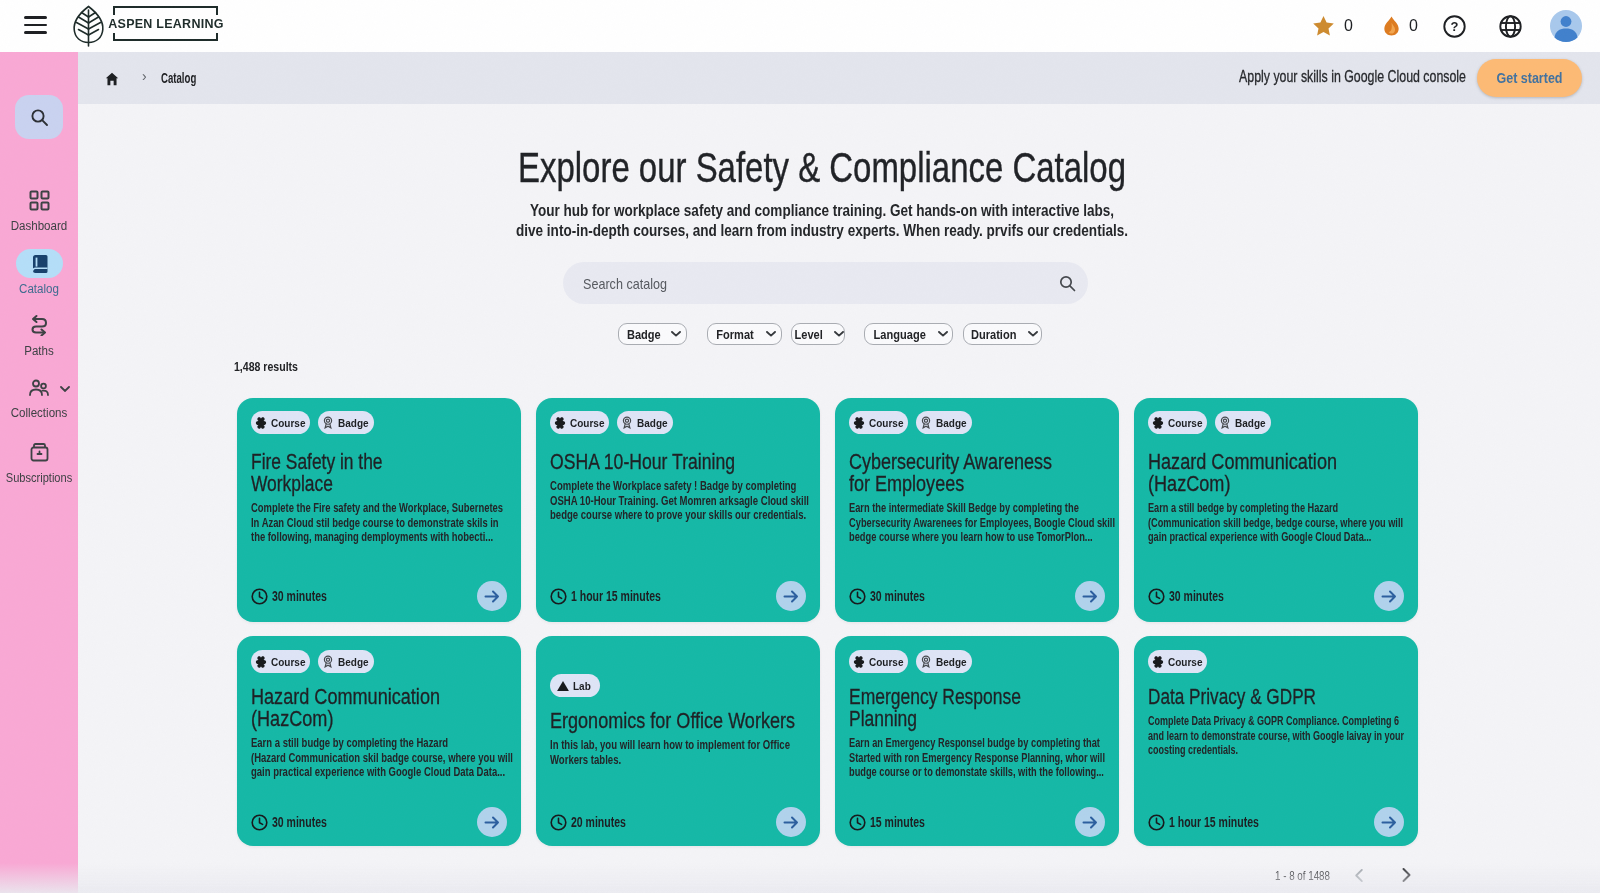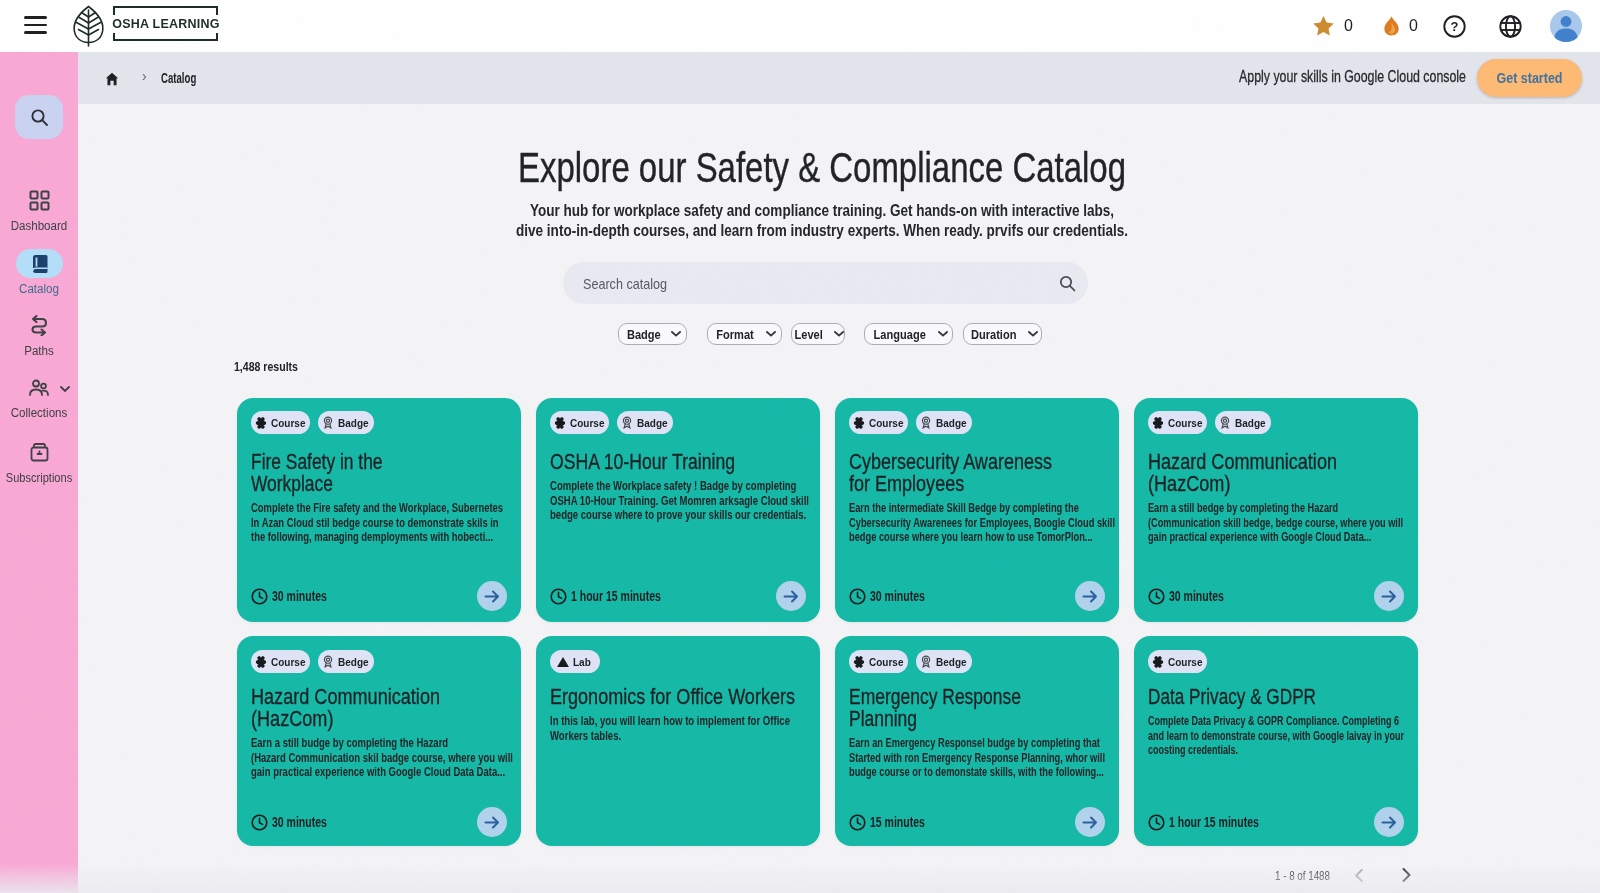--- a/index.html
+++ b/index.html
@@ -145,21 +145,21 @@
         <line x1="16.5" y1="12" x2="23.5" y2="7.5"></line>
       <line x1="16.5" y1="18" x2="6.5" y2="12"></line>
         <line x1="16.5" y1="18" x2="26.5" y2="12"></line>
       <line x1="16.5" y1="24" x2="4.5" y2="17.5"></line>
         <line x1="16.5" y1="24" x2="28.5" y2="17.5"></line>
       <line x1="16.5" y1="30" x2="6.5" y2="24.5"></line>
         <line x1="16.5" y1="30" x2="26.5" y2="24.5"></line>
     </g>
   </svg>
   <div class="logobox"></div>
-  <div class="logotext">OSHA LEARNING</div>
+  <div class="logotext">ASPEN LEARNING</div>
   <div class="hicon" style="left:1312px;">
     <svg width="23" height="22" viewBox="0 0 23 22">
         <path d="M11.5 1 L14.6 7.6 L21.8 8.5 L16.5 13.4 L17.9 20.5 L11.5 17 L5.1 20.5 L6.5 13.4 L1.2 8.5 L8.4 7.6 Z" fill="#cd8a2e"></path>
       </svg>
     <span class="cnt">0</span>
   </div>
   <div class="hicon" style="left:1383px;">
     <svg width="17" height="22" viewBox="0 0 19 23">
         <path d="M9.5 1 C12 5.5 17.5 9.5 17.5 14.5 C17.5 19 14 22 9.5 22 C5 22 1.5 19 1.5 14.5 C1.5 9.5 7 5.5 9.5 1 Z" fill="#dd7b1f"></path>
         <path d="M9.5 8 C11 11 13.5 12.8 13.5 15.6 C13.5 18.2 11.7 20 9.5 20 C8.2 20 7.1 19.4 6.4 18.5 C9 18 10.5 15 9.5 8 Z" fill="#f2a44c"></path>
@@ -410,29 +410,43 @@
       </div>
       <div class="gocirc">
         <svg width="16" height="13" viewBox="0 0 16 13">
           <path d="M1.5 6.5 L14 6.5 M9 1.5 L14 6.5 L9 11.5" fill="none" stroke="#2b5e9e" stroke-width="2" stroke-linecap="round" stroke-linejoin="round"></path>
         </svg>
       </div>
     </div>
 </div>
 <div class="card r2 c2">
   <div class="chips">
-      <div class="chip" style="padding:0 9px 0 7px;">
+      <div class="chip" style="padding:0 9px 0 7px;margin-top:24px;">
         <svg width="12" height="10" viewBox="0 0 13 11">
           <path d="M6.5 0 L13 11 L0 11 Z" fill="#16181b"></path>
         </svg>
         <span class="tx" style="margin-right:-2.7px;">Lab</span>
       </div>
     </div>
   <div class="ctitle sx" id="ti22" style="transform:scaleX(0.8392);">Ergonomics for Office Workers</div>
   <div class="cdesc sx" id="de22" style="transform:scaleX(0.7367);">In this lab, you will learn how to implement for Office<br>Workers tables.</div>
+  <div class="cfoot">
+      <div class="dur">
+        <svg width="17" height="17" viewBox="0 0 17 17">
+          <circle cx="8.5" cy="8.5" r="7.3" fill="none" stroke="#16181b" stroke-width="1.6"></circle>
+          <path d="M8.5 4.4 L8.5 8.8 L11.6 10.4" fill="none" stroke="#16181b" stroke-width="1.6" stroke-linecap="round" stroke-linejoin="round"></path>
+        </svg>
+        <span class="tx" style="margin-right:-18.3px;">20 minutes</span>
+      </div>
+      <div class="gocirc">
+        <svg width="16" height="13" viewBox="0 0 16 13">
+          <path d="M1.5 6.5 L14 6.5 M9 1.5 L14 6.5 L9 11.5" fill="none" stroke="#2b5e9e" stroke-width="2" stroke-linecap="round" stroke-linejoin="round"></path>
+        </svg>
+      </div>
+    </div>
 </div>
 <div class="card r2 c3">
   <div class="chips">
       <div class="chip">
         <svg width="12" height="12" viewBox="0 0 13 13" fill="#16181b">
           <path d="M3.2 0.9 C4.5 -0.2 6.5 0.6 6.5 2.3 C6.5 0.6 8.5 -0.2 9.8 0.9 C11 2 10.4 3.8 9 4.2 L9 4.3 C10.4 3.9 12.1 4.9 12.1 6.5 C12.1 8.1 10.4 9.1 9 8.7 L9 8.8 C10.4 9.2 11 11 9.8 12.1 C8.5 13.2 6.5 12.4 6.5 10.7 C6.5 12.4 4.5 13.2 3.2 12.1 C2 11 2.6 9.2 4 8.8 L4 8.7 C2.6 9.1 0.9 8.1 0.9 6.5 C0.9 4.9 2.6 3.9 4 4.3 L4 4.2 C2.6 3.8 2 2 3.2 0.9 Z"></path>
         </svg>
         <span class="tx" style="margin-right:-5.2px;">Course</span>
       </div>
       <div class="chip">

